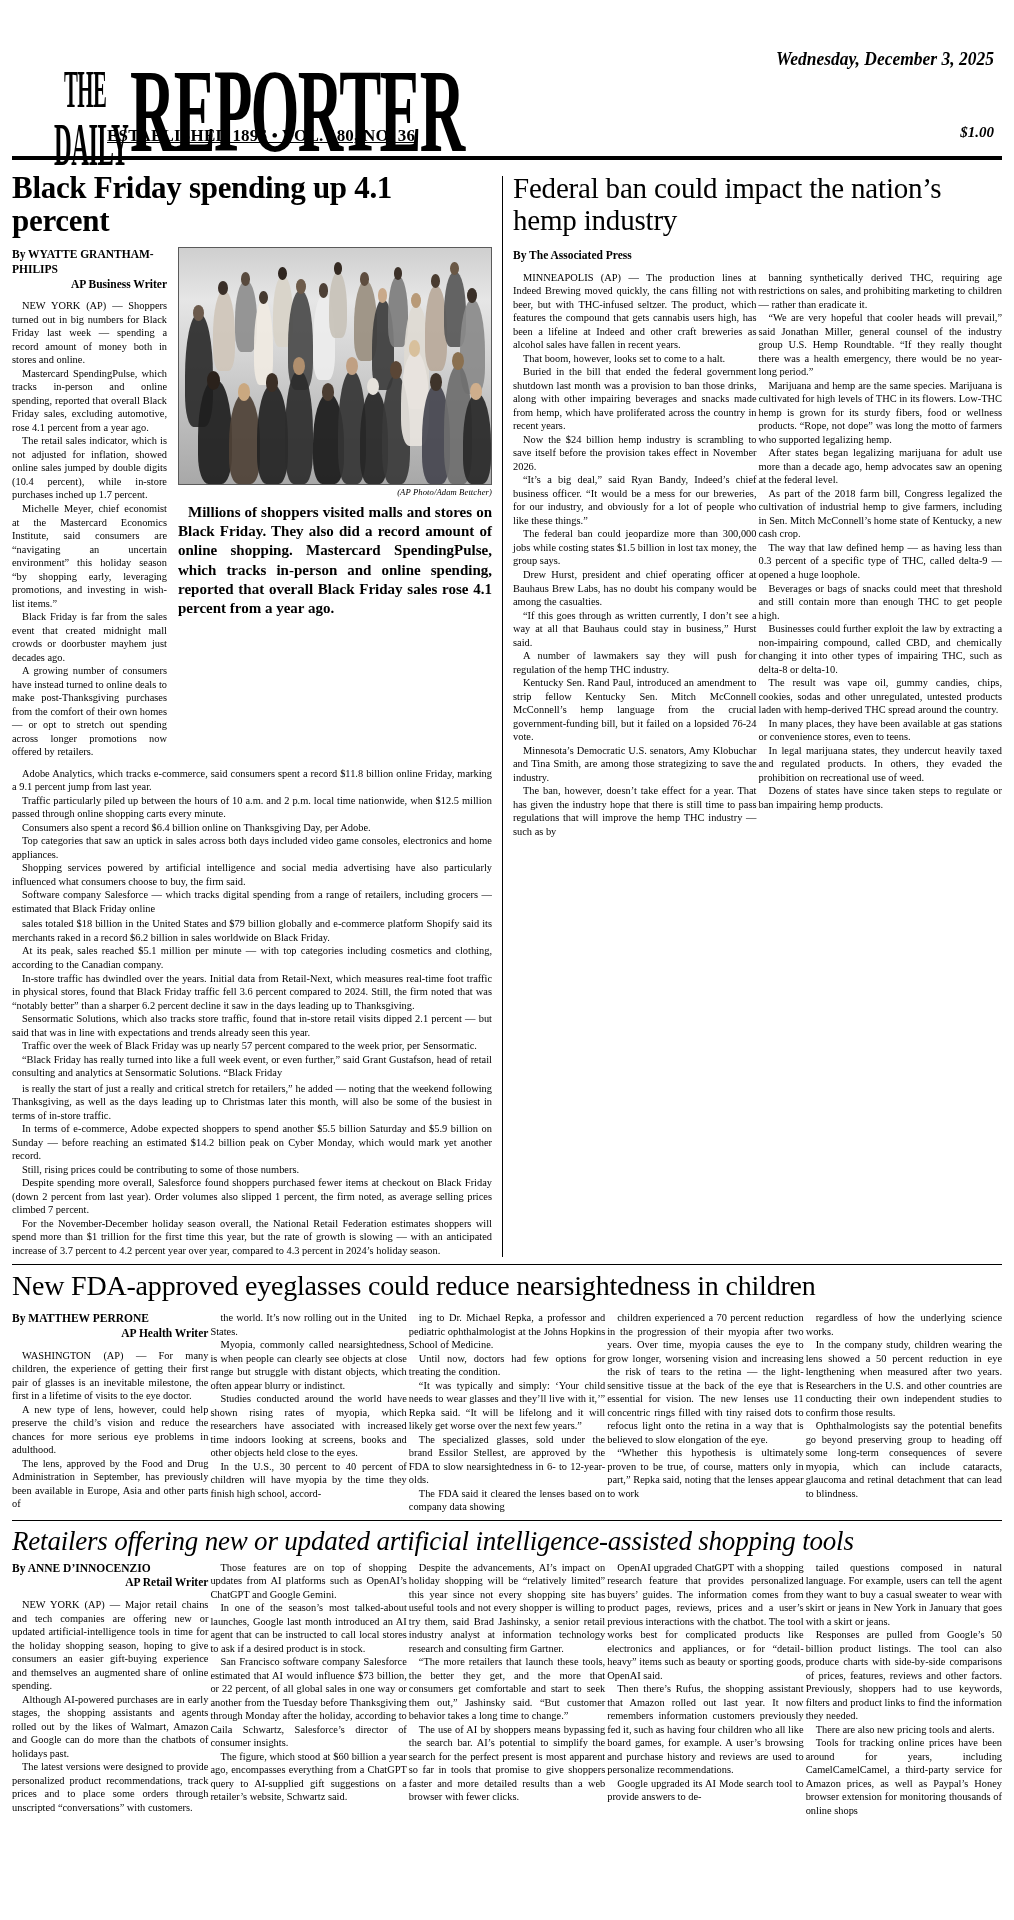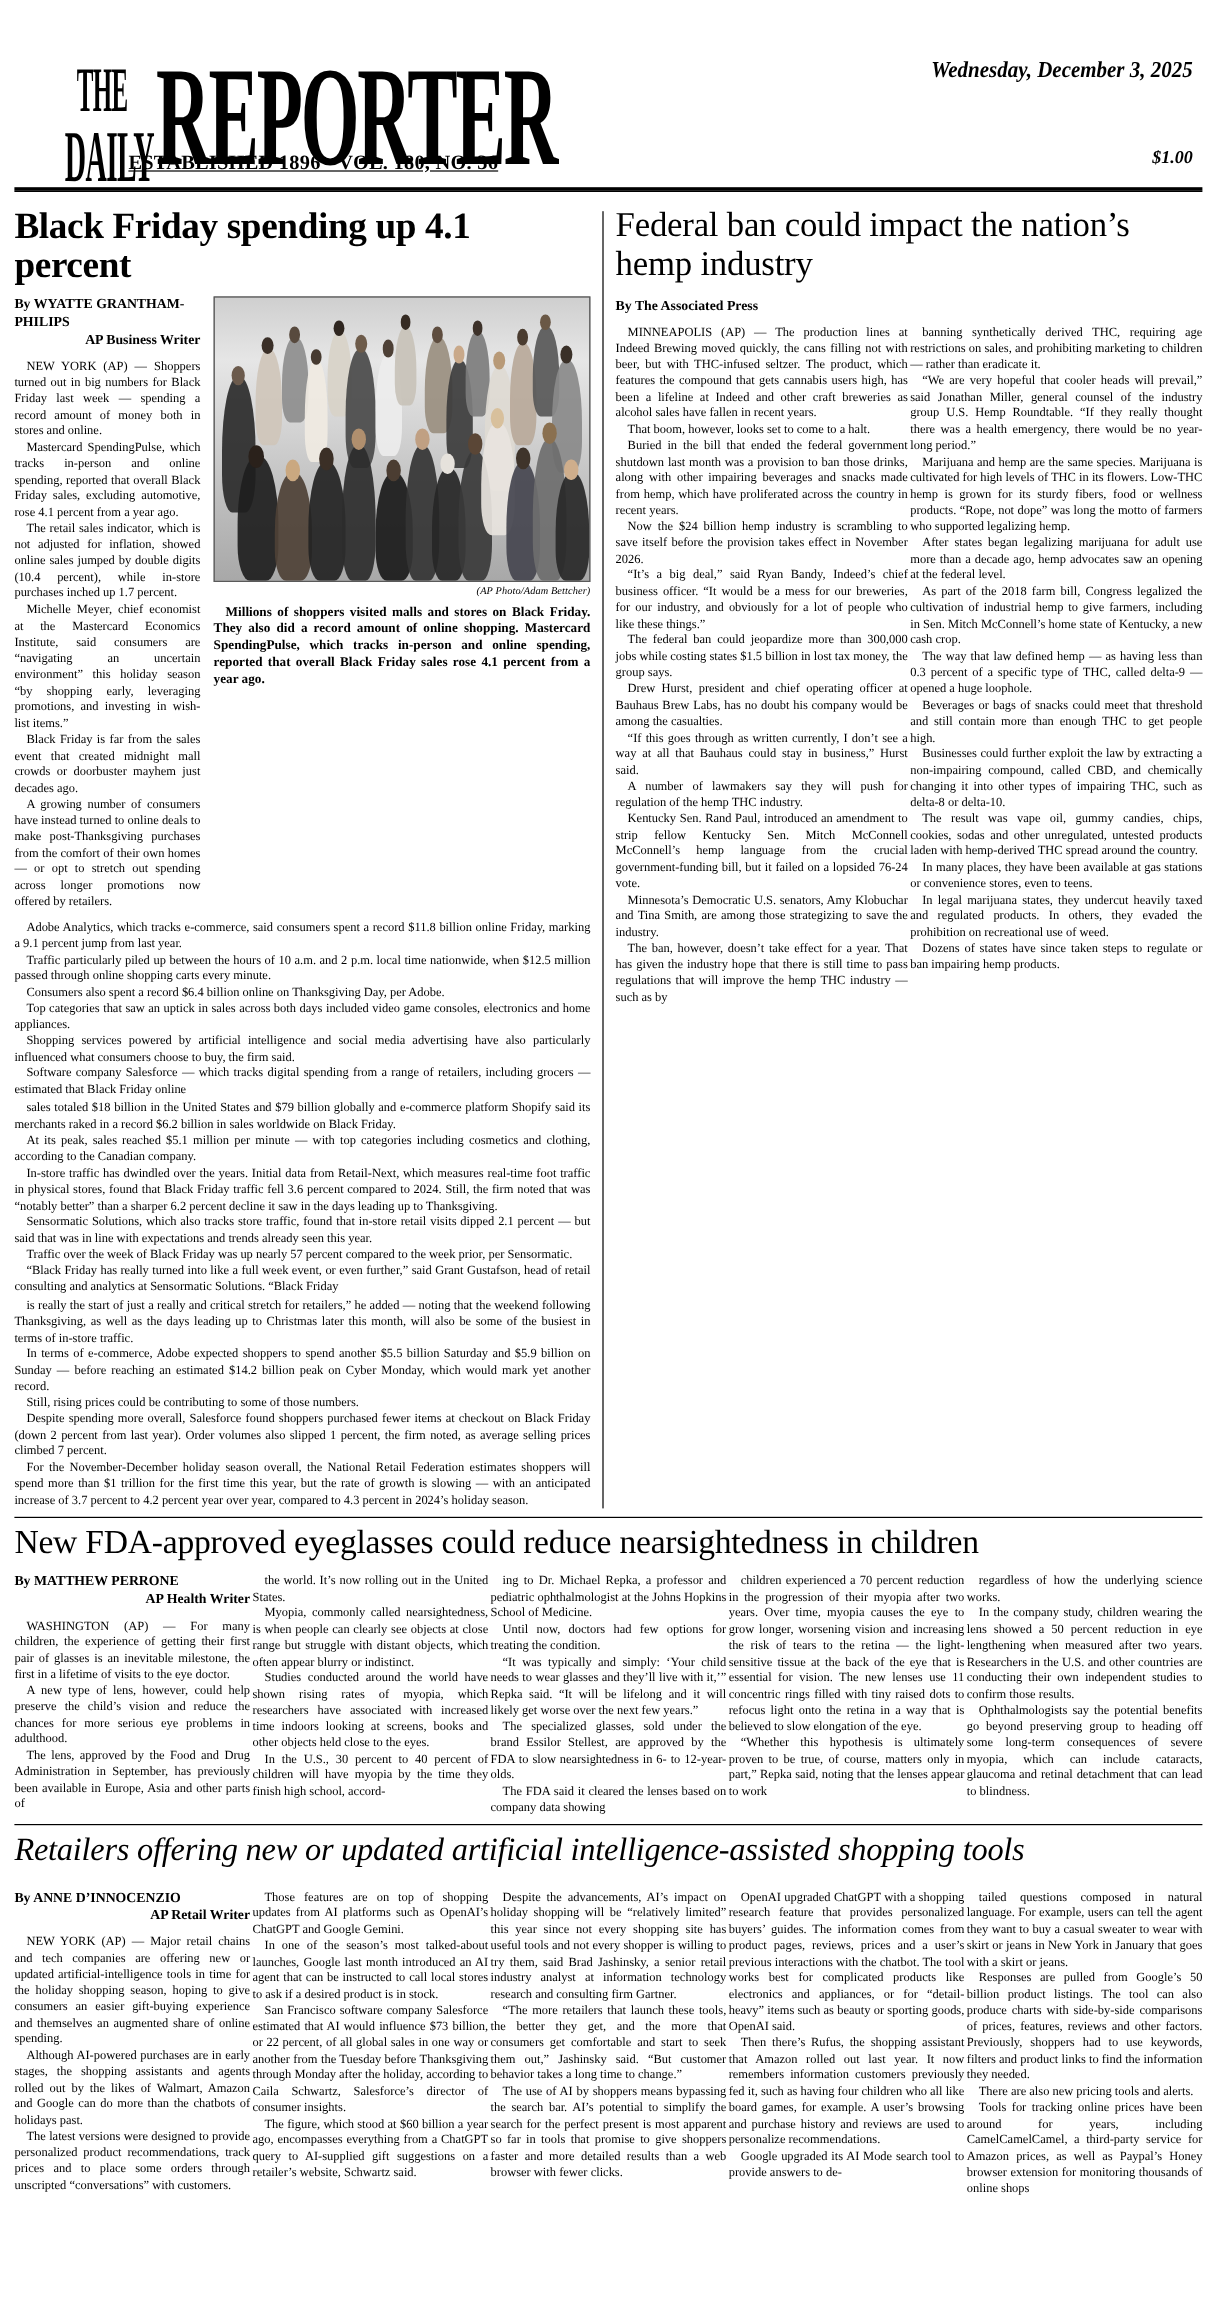--- a/index.html
+++ b/index.html
@@ -7,21 +7,21 @@
   body {
     width: 1014px;
     background: #fff;
     font-family: "Liberation Serif", "DejaVu Serif", serif;
     color: #000;
     -webkit-font-smoothing: antialiased;
   }
   .page { width:1014px; padding: 0 12px 8px 12px; }
 
   
-  .masthead { padding-top: 38px; position: relative; height: 150px; }
+  .masthead { padding-top: 52px; position: relative; height: 150px; }
   .flag {
     position: relative;
     width: 420px;
     height: 118px;
   }
   .flag .the {
     position:absolute; left:52px; top:6px;
     font-family:"Liberation Serif", serif;
     font-weight:700; font-size:40px; letter-spacing:-1px;
     transform: scaleX(0.52) scaleY(1.32);
@@ -91,21 +91,21 @@
   }
   h1.hl-wide {
     font-family:"Liberation Serif", serif;
     font-weight:400; font-size:28px; line-height:1.1;
     margin:6px 0 9px 0; letter-spacing:-0.2px;
   }
   h1.hl-wide-italic {
     font-family:"Liberation Serif", serif;
     font-style:italic; font-weight:400;
     font-size:27px; line-height:1.1;
-    margin:6px 0 18px 0; letter-spacing:-0.2px;
+    margin:6px 0 4px 0; letter-spacing:-0.2px;
   }
   .byline {
     font-weight:700; font-size:11.5px; line-height:1.28;
     margin:0 0 8px 0;
   }
   .byline .l2 { display:block;text-align:right; }
 
   .flowcols { display:flex; gap:2px; }
   .flowcol { flex:1; }
   .flowcol p {
@@ -134,21 +134,21 @@
   .photo .blob {
     position:absolute; border-radius:46% 46% 30% 30% / 55% 55% 28% 28%;
     opacity:0.92;
   }
   .photo .hd { position:absolute; border-radius:50%; }
   .credit {
     font-size:8.6px; font-style:italic; text-align:right;
     margin:2px 0 0 0; letter-spacing:0.1px;
   }
   .caption {
-    font-size:11px; font-weight:700; line-height:1.28;
+    font-size:15px; font-weight:700; line-height:1.28;
     text-align:justify; text-indent:10px; margin:6px 0 0 0;
     hyphens:auto;
   }
 
   .section-block { margin-top: 4px; }
 </style>
 </head>
 <body>
 
 <div class="page">

